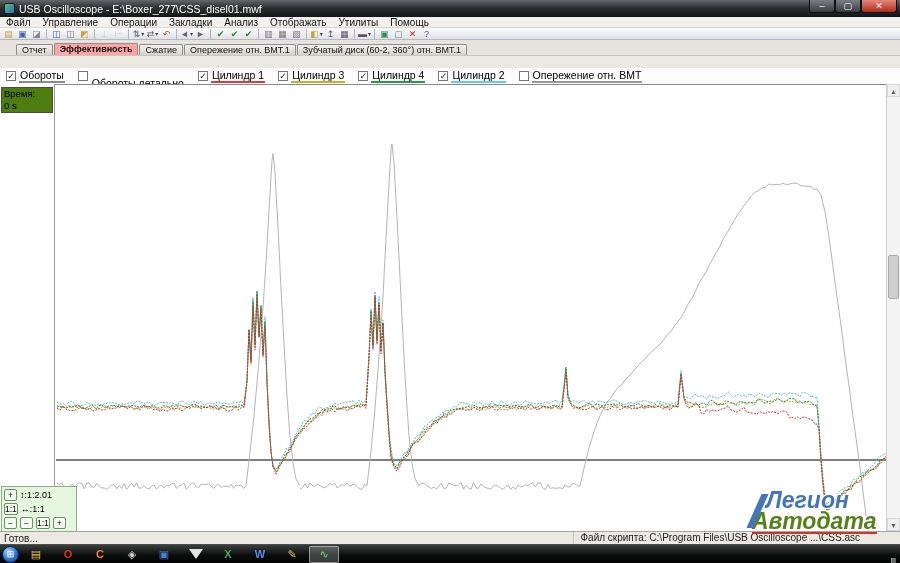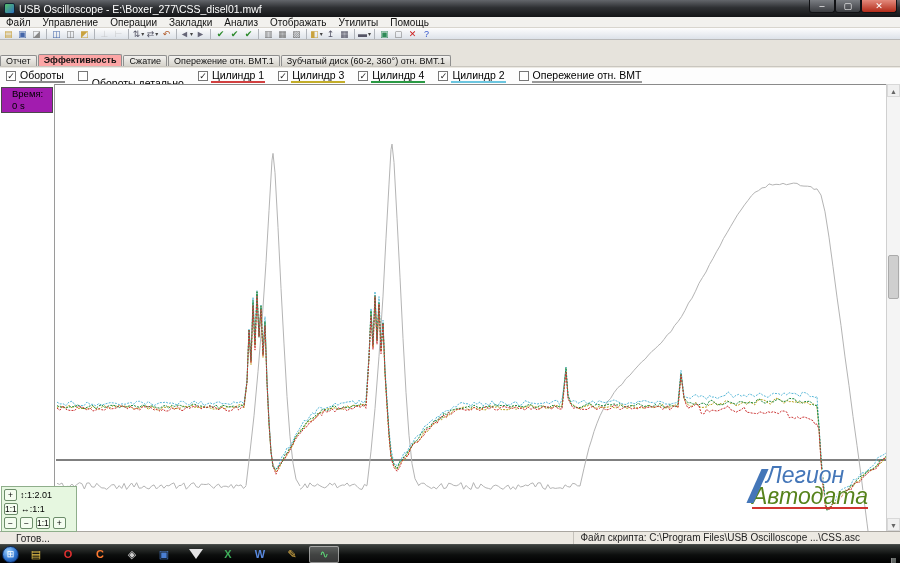--- a/index.html
+++ b/index.html
@@ -19,71 +19,71 @@
   
   .menubar{position:absolute;left:0;top:17px;width:100%;height:11px;background:#f2f1ee;border-bottom:1px solid #d8d5ce;
     display:flex;align-items:center;font-size:10px;color:#111}
   .menu-item{padding:0 6px;line-height:11px}
   .toolbar{position:absolute;left:0;top:28px;width:100%;height:12px;display:flex;align-items:center;gap:1px;padding:0 2px;
     background:linear-gradient(#fdfdfd,#dde2e9);border-bottom:1px solid #b9b9b9}
   .tbtn{height:11px;min-width:13px;display:flex;align-items:center;justify-content:center;font-size:9px;line-height:10px;border-radius:2px}
   .tbtn .caret{font-size:6px;color:#444;margin-left:1px}
   .tbtn.disabled{opacity:.4}
   .tb-sep{width:1px;height:10px;background:#b0b4ba;margin:0 2px}
-  .tabbar{position:absolute;left:0;top:40px;width:100%;height:27px;background:#e6e3dc;border-bottom:1px solid #c9c6bf;
-    display:flex;align-items:flex-end;padding-left:0;font-size:9px;color:#111}
+  .tabbar{position:absolute;left:0;top:40px;width:100%;height:16px;background:#e6e3dc;border-bottom:1px solid #c9c6bf;
+    display:flex;align-items:flex-end;padding-left:16px;font-size:9px;color:#111}
   .tab{background:linear-gradient(#f2f1ee,#d6d3cb);border:1px solid #8e8e8e;border-bottom:none;border-radius:2px 2px 0 0;
     padding:0 5px;line-height:11px;height:11px;margin-right:1px;white-space:nowrap}
   .tab.active{background:#fca5a5;height:12px;font-weight:bold}
 
   
   .descrow{position:absolute;left:0;top:52px;width:100%;height:16px;background:#fdfdfd;font-size:10.5px;color:#000;
     display:flex;align-items:center;padding-left:5px;white-space:nowrap}
   .legendrow{position:absolute;left:0;top:68px;width:100%;height:16px;background:#fdfdfd;display:flex;align-items:center;
     gap:13px;padding-left:6px;font-size:10.5px;color:#000}
   .chk{display:flex;align-items:center;gap:3px;white-space:nowrap}
   .chk .box{width:10px;height:10px;border:1px solid #777;background:#fff;font-size:9px;line-height:9px;text-align:center;color:#222}
   .chk .lbl{border-bottom:2px solid #999;line-height:12px;padding:0 1px}
 
   
   .main{position:absolute;left:0;top:84px;width:900px;height:447px;background:#fff;border-top:1px solid #8a8a8a}
   .leftcol{position:absolute;left:0;top:84px;width:55px;height:447px;background:#fff;border-right:1px solid #9a9a9a}
-  .timebox{position:absolute;left:1px;top:87px;width:52px;height:26px;background:#a21caf;border:1px solid #4a4a4a;
-    font-size:9.5px;line-height:12px;padding-left:10px;color:#000}
+  .timebox{position:absolute;left:1px;top:87px;width:52px;height:26px;background:#4d7c0f;border:1px solid #4a4a4a;
+    font-size:9.5px;line-height:12px;padding-left:2px;color:#000}
   #plot{position:absolute;left:56px;top:84px;width:830px;height:447px}
   .vscroll{position:absolute;right:0;top:84px;width:14px;height:447px;background:#f4f4f4;border-left:1px solid #d0d0d0;font-size:7px;color:#666}
   .varrow{position:absolute;left:0;width:13px;height:13px;text-align:center;line-height:13px;background:#f0f0f0;border:1px solid #d8d8d8}
   .vthumb{position:absolute;left:1px;top:171px;width:11px;height:44px;background:#cfcfcf;border:1px solid #ababab;border-radius:2px}
 
   
   .zoompanel{position:absolute;left:1px;top:486px;width:76px;height:46px;background:#e6f7e0;border:1px solid #8fae8b;
     font-size:9px;color:#000;padding:1px 2px;z-index:5}
   .zrow{display:flex;align-items:center;gap:3px;height:14px}
   .zbtn{min-width:13px;height:12px;background:#f4fdf0;border:1px solid #6c8d6a;border-radius:2px;font-size:8.5px;line-height:10px;text-align:center}
 
   
   .statusbar{position:absolute;left:0;top:531px;width:100%;height:13px;background:#ece9e2;border-top:1px solid #a9a6a0;
     font-size:10px;color:#222;display:flex;align-items:center}
-  .status-left{padding-left:16px}
+  .status-left{padding-left:4px}
   .status-right{position:absolute;right:40px;top:0;line-height:12px;border-left:1px solid #c5c2bb;padding-left:6px}
 
   
   .taskbar{position:absolute;left:0;top:544px;width:100%;height:19px;background:linear-gradient(#3a3f3c,#0c0e0d 55%,#000);
     display:flex;align-items:center;gap:2px;padding:0 2px;border-top:1px solid #4a4f4c}
   .orb{width:17px;height:17px;border-radius:50%;background:radial-gradient(circle at 35% 30%,#9fd4ff,#2f74cf 55%,#123e86);
     border:1px solid #0a2a60;color:#fff;font-size:9px;line-height:15px;text-align:center}
   .task{width:30px;height:17px;display:flex;align-items:center;justify-content:center;border-radius:2px;font-size:11px}
   .task.active{background:rgba(255,255,255,.22);border:1px solid rgba(255,255,255,.45)}
   .tray{position:absolute;right:4px;top:0;height:32px;display:flex;align-items:flex-end;gap:5px;color:#e8e8e8;font-size:9px}
   .netbars{display:flex;align-items:flex-end;gap:1px}
   .netbars i{display:block;width:2px;background:#ddd}
   .showdesk{width:5px;height:19px;background:linear-gradient(#6a6f6c,#2c2e2d);border-left:1px solid #888}
 
   
-  .wm-legion{position:absolute;left:752px;top:465px;z-index:6;font-style:italic;font-weight:normal;line-height:21px;
+  .wm-legion{position:absolute;left:752px;top:490px;z-index:6;font-style:italic;font-weight:bold;line-height:21px;
     text-shadow:1px 1px 0 #fff,-1px -1px 0 #fff;opacity:.95}
   .wm-legion .l1{color:#3a6fb5;font-size:23px;padding-left:14px}
   .wm-legion .l2{color:#4d7c0f;font-size:23px;border-bottom:2px solid #cf2b26}
   .wm-slash{position:absolute;left:2px;top:4px;width:7px;height:34px;background:#3a6fb5;transform:skewX(-24deg)}
   .wm-autodata{position:absolute;left:588px;top:541px;z-index:7;color:#e03a2e;font-size:19px;font-weight:bold;font-style:italic;
     letter-spacing:2px;opacity:.85;text-shadow:0 0 2px rgba(0,0,0,.6)}
   .wifi-fan{width:0;height:0;border-left:7px solid transparent;border-right:7px solid transparent;border-top:10px solid #e4e4e4}
 </style>
 </head>
 <body>

